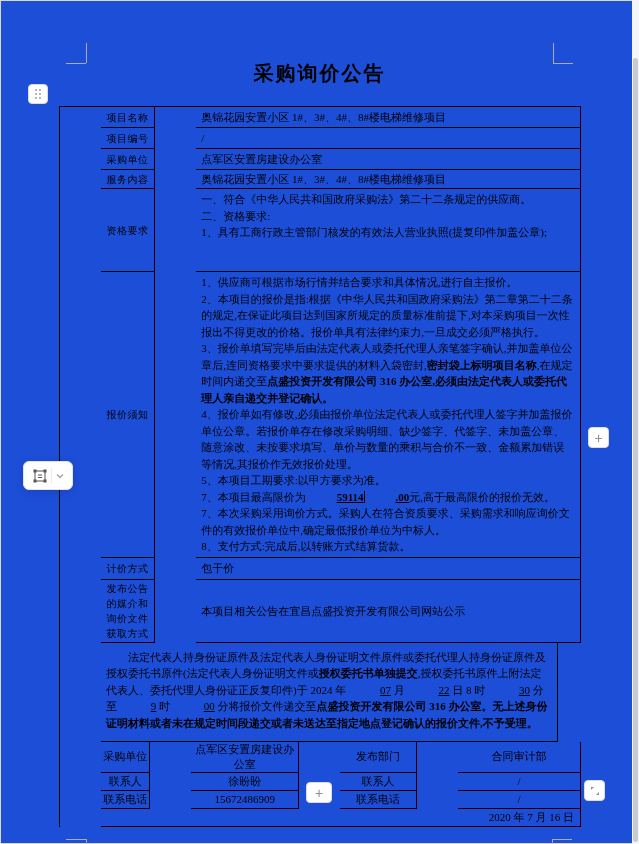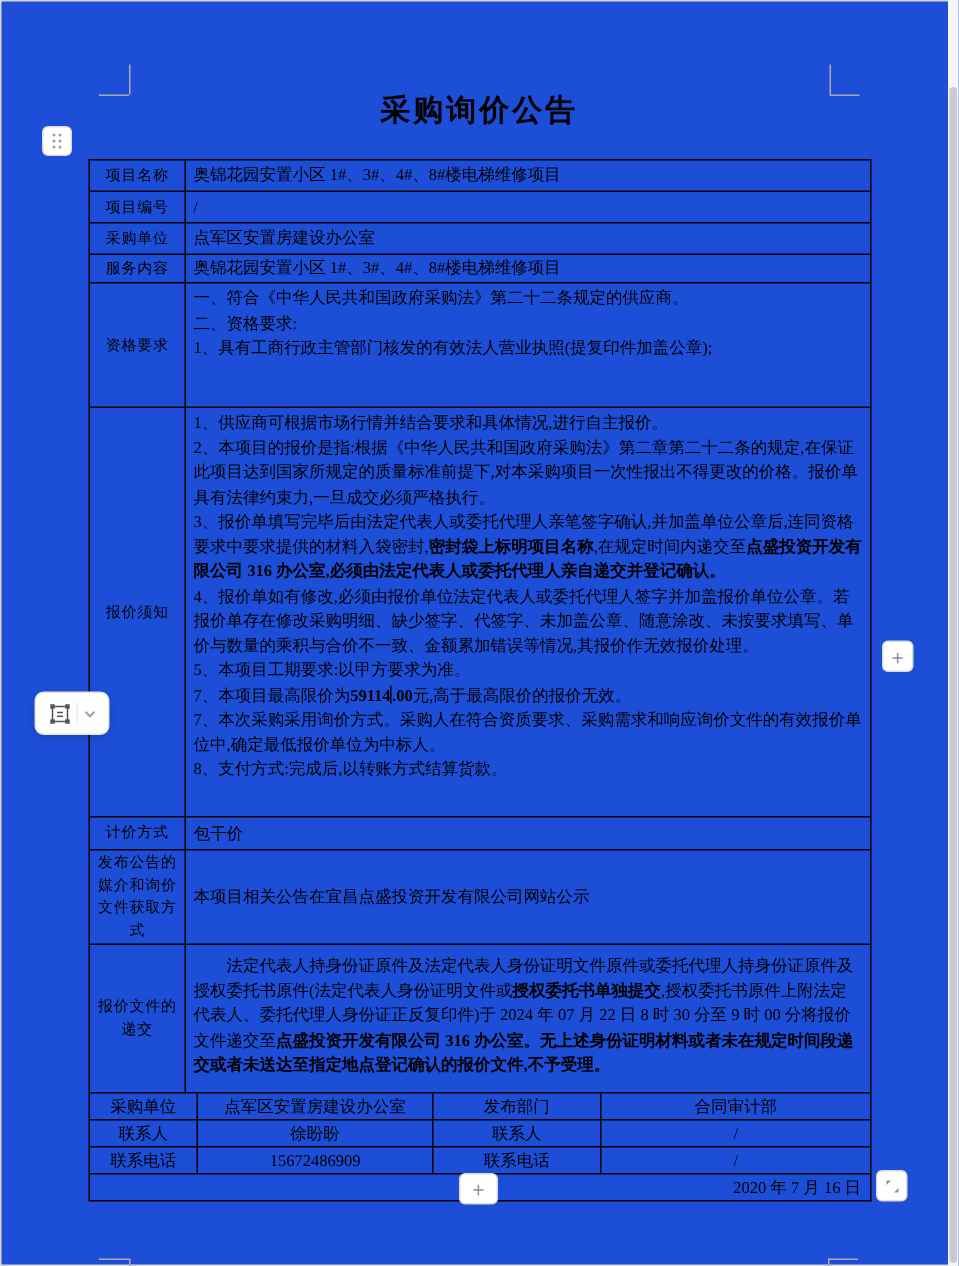--- a/index.html
+++ b/index.html
@@ -4,29 +4,29 @@
 <style>
   html,body{margin:0;padding:0;background:#fff;}
   .viewport{position:relative;width:639px;height:844px;background:#1d4ed8;overflow:hidden;
     box-shadow:inset 0 0 0 1px #d9d9d9;font-family:"Liberation Serif",serif;color:#000;}
   
   .doc-title{position:absolute;top:60px;left:0;width:639px;text-align:center;
     font-size:20px;font-weight:bold;letter-spacing:2px;}
   .tbl{position:absolute;left:59px;top:106px;width:522px;box-sizing:border-box;
     border-top:1px solid #000;border-left:1px solid #000;font-size:11px;}
   .row{display:flex;align-items:stretch;}
-  .cell{box-sizing:border-box;border-right:1px solid #000;border-bottom:1px solid #000;}
+  .cell{box-sizing:border-box;border-right:1px solid #000;border-bottom:1px solid #000;margin-left:41px;}
   .lbl{width:64px;display:flex;align-items:center;justify-content:center;text-align:center;
     font-size:10px;line-height:15px;letter-spacing:0.5px;padding:1px;}
   .val{width:457px;display:flex;align-items:center;padding:1px 5px;line-height:16px;}
   .paras{width:457px;padding:2px 5px;}
   .para{line-height:16.5px;}
   .indent2{text-indent:2em;}
   .b{font-weight:bold;}
-  .u{}
+  .u{text-decoration:underline;padding-left:31px;}
   .caret{display:inline-block;width:1px;height:12px;background:#000;vertical-align:-2px;}
   
   .h21{min-height:21px;} .h19{min-height:19px;} .h22{min-height:22px;}
   .hqual{min-height:83px;} .hnotes{min-height:273px;} .hmedia{min-height:43px;}
   .hsub{min-height:99px;} .h18{min-height:18px;}
   .fc1{width:72px;} .fc2{width:157px;} .fc3{width:112px;} .fc4{width:180px;}
   .fcell{display:flex;align-items:center;justify-content:center;text-align:center;}
   .date-cell{width:521px;display:flex;align-items:center;justify-content:flex-end;
     padding-right:6px;}
   
@@ -114,21 +114,20 @@
       <div class="cell lbl h22">计价方式</div>
       <div class="cell val h22">包干价</div>
     </div>
 
     <div class="row">
       <div class="cell lbl hmedia">发布公告的媒介和询价文件获取方式</div>
       <div class="cell val hmedia">本项目相关公告在宜昌点盛投资开发有限公司网站公示</div>
     </div>
 
     <div class="row">
-      <div class="cell lbl hsub">报价文件的递交</div>
       <div class="cell paras hsub" style="padding-top:6px;">
         <div class="para indent2"><span>法定代表人持身份证原件及法定代表人身份证明文件原件或委托代理人持身份证原件及授权委托书原件(法定代表人身份证明文件或</span><span class="b">授权委托书单独提交</span><span>,授权委托书原件上附法定代表人、委托代理人身份证正反复印件)于 2024 年 </span><span class="u">07</span><span> 月 </span><span class="u">22</span><span> 日 8 时 </span><span class="u">30</span><span> 分至 </span><span class="u">9</span><span> 时 </span><span class="u">00</span><span> 分将报价文件递交至</span><span class="b">点盛投资开发有限公司 316 办公室。无上述身份证明材料或者未在规定时间段递交或者未送达至指定地点登记确认的报价文件,不予受理。</span></div>
       </div>
     </div>
 
     <div class="row">
       <div class="cell fcell fc1 h18">采购单位</div>
       <div class="cell fcell fc2 h18">点军区安置房建设办公室</div>
       <div class="cell fcell fc3 h18">发布部门</div>
       <div class="cell fcell fc4 h18">合同审计部</div>

